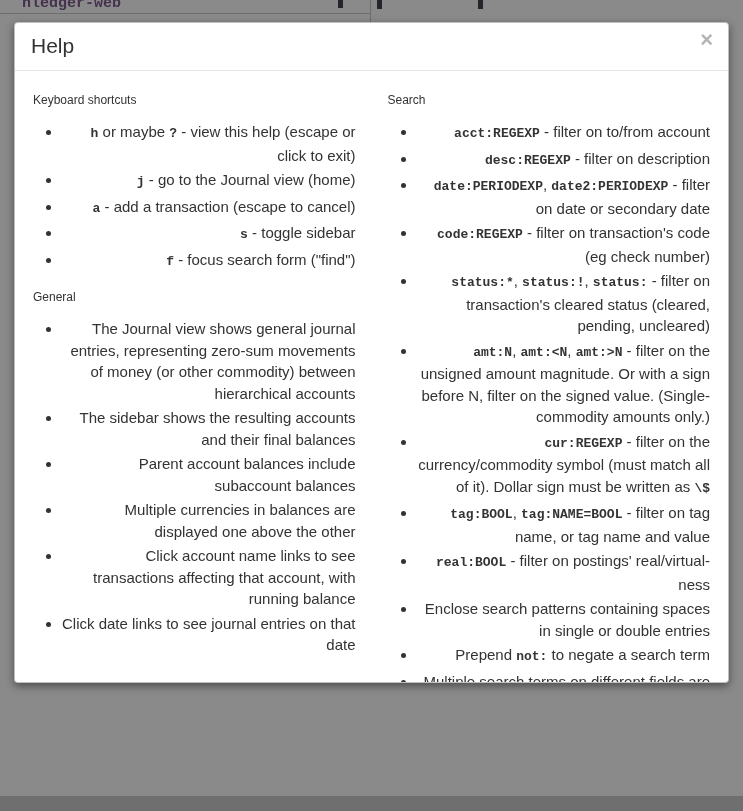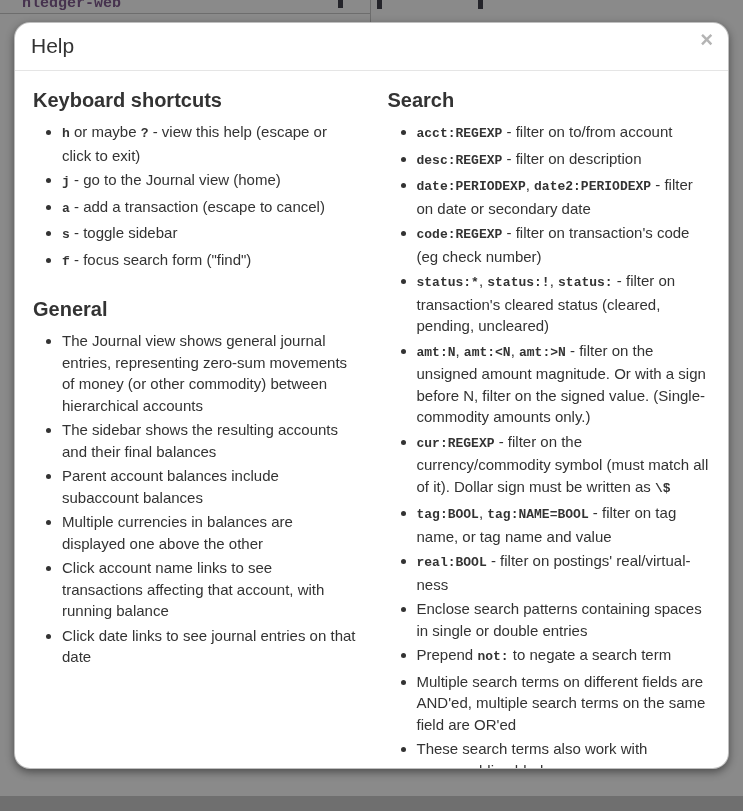--- a/index.html
+++ b/index.html
@@ -36,25 +36,25 @@
   .bg-frag.f2 { left:377px; height:9px; }
   .bg-frag.f3 { left:478px; height:9px; }
   .backdrop-bottom {
     position:absolute; left:0; top:796px; width:743px; height:15px;
     background:#6f6f6f;
   }
 
   
   .modal {
     position:absolute; left:14px; top:22px;
-    width:715px; height:747px;
+    width:715px; height:661px;
     box-sizing:border-box;
     background:#ffffff;
     border:1px solid rgba(0,0,0,0.25);
-    border-radius:16px;
+    border-radius:4px;
     box-shadow:0 3px 9px rgba(0,0,0,0.45);
     overflow:hidden;
   }
   .modal-header {
     position:relative;
     padding:9px 16px 11px;
     border-bottom:1px solid #e5e5e5;
   }
   .modal-title {
     font-size:21px;
@@ -75,36 +75,37 @@
     padding:20px 2px 0;
     display:flex;
   }
   .col {
     width:50%;
     box-sizing:border-box;
     padding:0 16px;
   }
 
   .section-heading {
-    font-size:20px;
-    font-weight:bold;
+    font-size:12px;
+    font-weight:normal;
     line-height:19px;
     margin:0 0 11px;
     color:#333333;
   }
-  .section + .section .section-heading { margin-top:28px; }
+  .section + .section .section-heading { margin-top:16px; }
   ul.help-list {
     margin:0 0 10px;
     padding-left:29px;
     list-style:disc;
   }
   ul.help-list li {
     font-size:15px;
     line-height:21.5px;
     margin-bottom:3px;
+    text-align:right;
   }
   code {
     font-family:"Liberation Mono", "DejaVu Sans Mono", monospace;
     font-weight:bold;
     font-size:13px;
     color:#333333;
     white-space:nowrap;
   }
 </style>
 </head>

